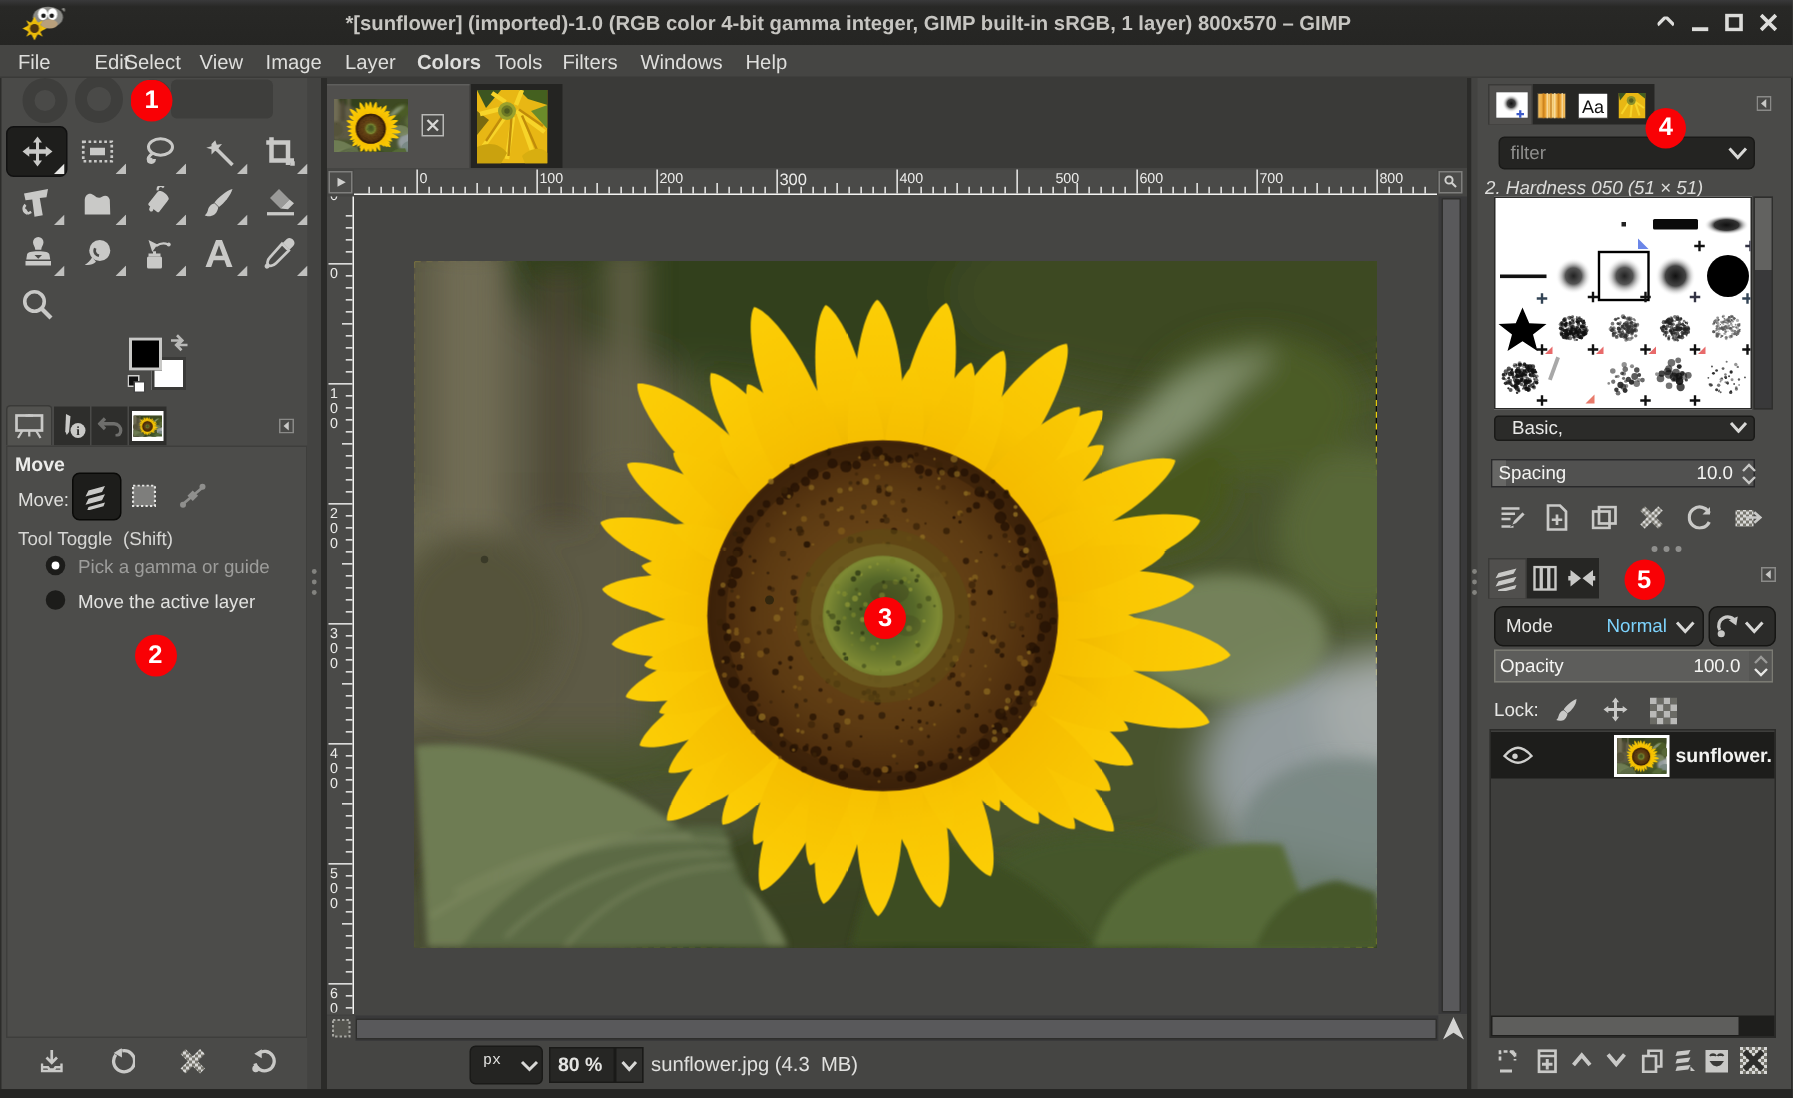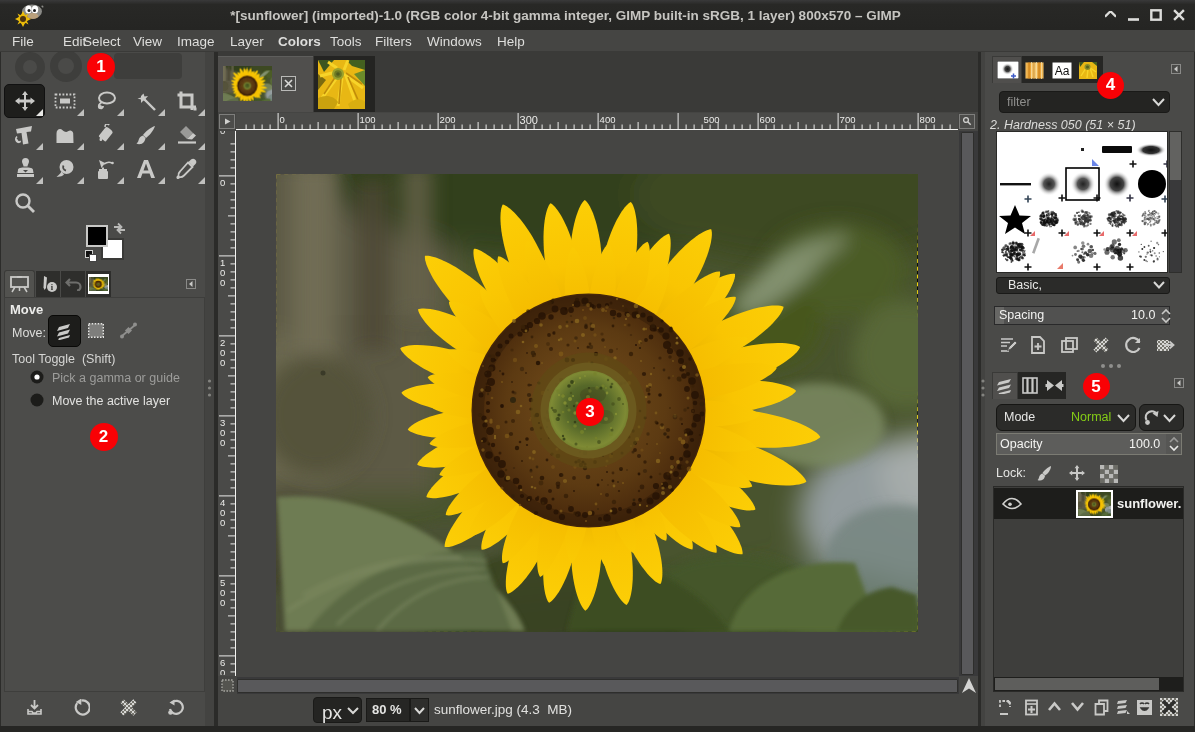--- a/index.html
+++ b/index.html
@@ -459,21 +459,21 @@
 <div style="left:218px;top:677px;width:19px;height:17px;background:#454543;"></div>
 <svg style="position:absolute;left:221px;top:679px;" width="13" height="13" viewBox="0 0 13 13">
     <rect x="1" y="1" width="11" height="11" fill="#54544f" stroke="#a5a5a0" stroke-width="1.4" stroke-dasharray="1.6 1.4"></rect>
   </svg>
 <div style="left:959px;top:677px;width:19px;height:17px;background:#454543;"></div>
 <svg style="position:absolute;left:961px;top:677px;" width="16" height="17" viewBox="0 0 16 17">
     <path d="M8,1 L15,16 L8,11.5 L1,16 Z" fill="#d4d4d2"></path>
   </svg>
 <div style="left:218px;top:694px;width:760px;height:32px;background:#454543;"></div>
 <div style="left:313px;top:697px;width:49px;height:26px;background:#242422;border:1px solid #1a1a18;border-radius:4px;"></div>
-<div style="position:absolute;left:322px;top:702px;white-space:pre;font-size:19px;color:#e4e4e2;">px</div>
+<div style="position:absolute;left:322px;top:702px;white-space:pre;font-size:10px;color:#e4e4e2;font-family:Liberation Mono, monospace;">px</div>
 <svg style="position:absolute;left:347px;top:707px;" width="12" height="8" viewBox="0 0 12 8">
     <path d="M1,1 L6,6 L11,1" stroke="#d8d8d6" stroke-width="2" fill="none"></path>
   </svg>
 <div style="left:366px;top:698px;width:44px;height:24px;background:#262624;border:1px solid #1a1a18;"></div>
 <div style="position:absolute;left:372px;top:702px;white-space:pre;font-size:13px;color:#e4e4e2;font-weight:bold;">80 %</div>
 <div style="left:410px;top:698px;width:19px;height:24px;background:#2e2e2c;border:1px solid #1a1a18;"></div>
 <svg style="position:absolute;left:414px;top:707px;" width="11" height="8" viewBox="0 0 11 8">
     <path d="M1,1 L5.5,6 L10,1" stroke="#d8d8d6" stroke-width="2" fill="none"></path>
   </svg>
 <div style="position:absolute;left:434px;top:702px;white-space:pre;font-size:13.5px;color:#e0e0de;">sunflower.jpg (4.3  MB)</div>
@@ -1420,21 +1420,21 @@
     <path d="M2,2 L9,7.5 L2,13 Z M17,2 L10,7.5 L17,13 Z" fill="#c9c9c7"></path>
     <rect x="0.5" y="6" width="3" height="3" fill="#c9c9c7"></rect>
     <rect x="15.5" y="6" width="3" height="3" fill="#c9c9c7"></rect>
   </svg>
 <svg style="position:absolute;left:1174px;top:378px;" width="10" height="10" viewBox="0 0 10 10">
     <rect x="0.5" y="0.5" width="9" height="9" fill="none" stroke="#8a8a88"></rect>
     <path d="M6.5,2 V8 L3,5 Z" fill="#c9c9c7"></path>
   </svg>
 <div style="left:996px;top:404px;width:140px;height:27px;background:#2b2b29;border:1px solid #161614;border-radius:6px;"></div>
 <div style="position:absolute;left:1004px;top:410px;white-space:pre;font-size:12.5px;color:#e6e6e4;">Mode</div>
-<div style="position:absolute;left:1071px;top:410px;white-space:pre;font-size:12.5px;color:#84cc16;">Normal</div>
+<div style="position:absolute;left:1071px;top:410px;white-space:pre;font-size:12.5px;color:#7dd3fc;">Normal</div>
 <svg style="position:absolute;left:1117px;top:414px;" width="13" height="9" viewBox="0 0 13 9">
     <path d="M1,1 L6.5,7 L12,1" stroke="#d8d8d6" stroke-width="2" fill="none"></path>
   </svg>
 <div style="left:1139px;top:404px;width:45px;height:27px;background:#2b2b29;border:1px solid #161614;border-radius:6px;"></div>
 <svg style="position:absolute;left:1143px;top:409px;" width="16" height="17" viewBox="0 0 16 17">
     <path d="M3.5,11 C2,8 3,4.5 6,3 C9,1.5 12.5,2.5 14,5.5" fill="none" stroke="#c9c9c7" stroke-width="2.2"></path>
     <path d="M15.5,2 L14.5,8 L9.5,4.5 Z" fill="#c9c9c7"></path>
     <circle cx="4.5" cy="13.5" r="2.4" fill="#c9c9c7"></circle>
   </svg>
 <svg style="position:absolute;left:1163px;top:414px;" width="13" height="9" viewBox="0 0 13 9">

